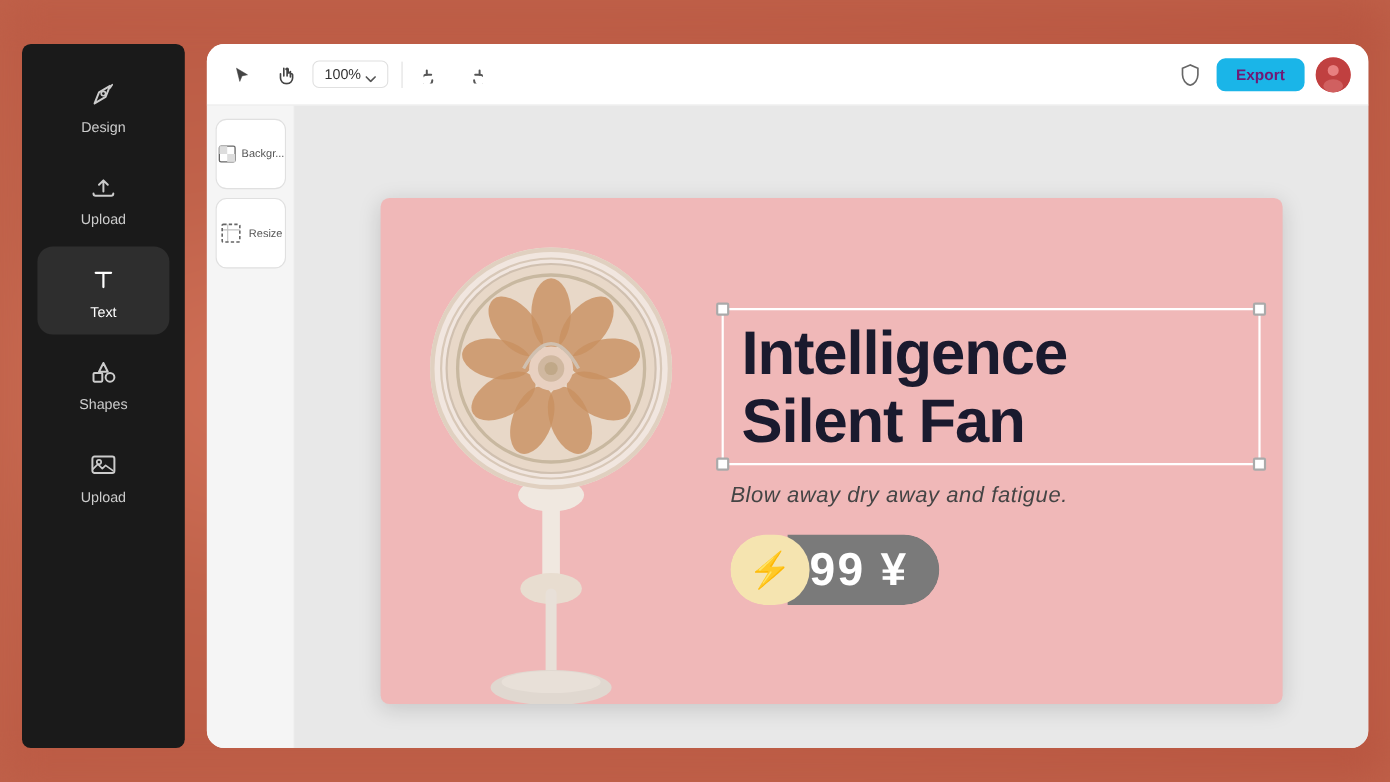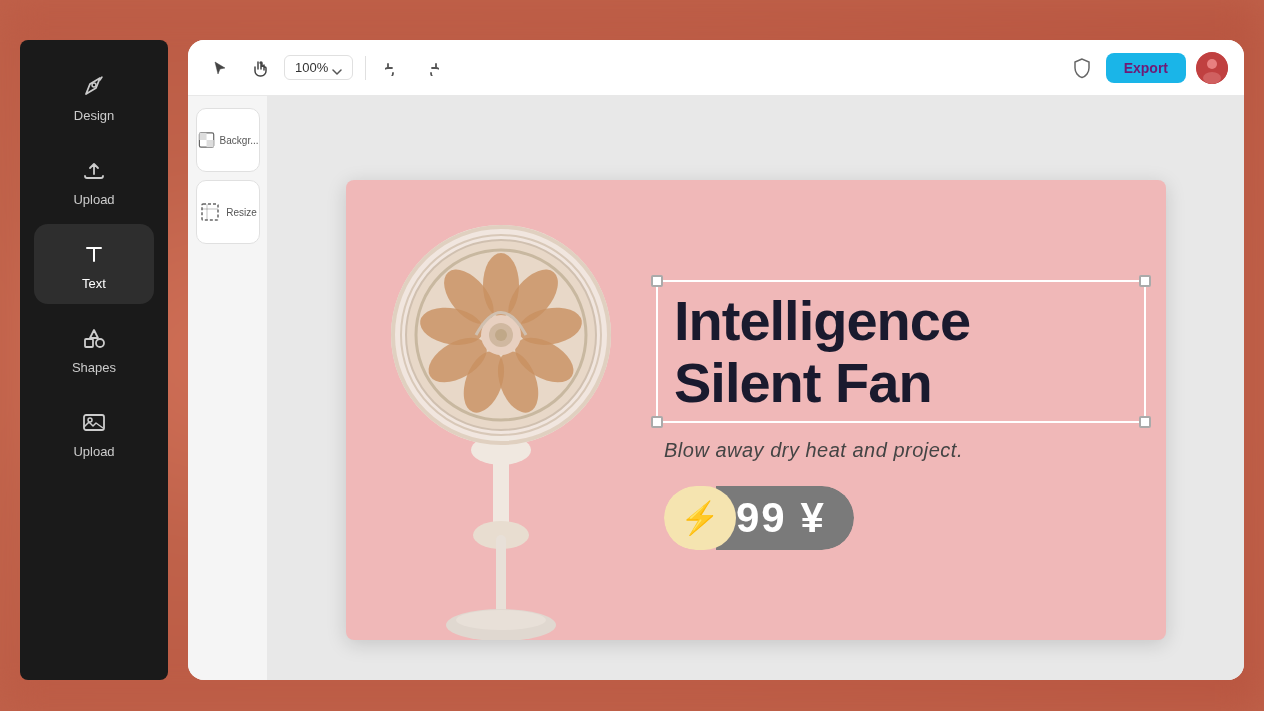--- a/index.html
+++ b/index.html
@@ -572,21 +572,21 @@
             <div class="selection-handle handle-tl"></div>
             <div class="selection-handle handle-tr"></div>
             <div class="selection-handle handle-bl"></div>
             <div class="selection-handle handle-br"></div>
             <div class="main-title">
               <span>Intelligence</span><br>
               <span>Silent Fan</span>
             </div>
           </div>
 
-          <div class="subtitle">Blow away dry heat and project.</div>
+          <div class="subtitle">Blow away dry away and fatigue.</div>
 
           <div class="price-badge">
             <div class="price-left">
               <span>⚡</span>
             </div>
             <div class="price-right">
               <span class="price-text">99 ¥</span>
             </div>
           </div>
 

